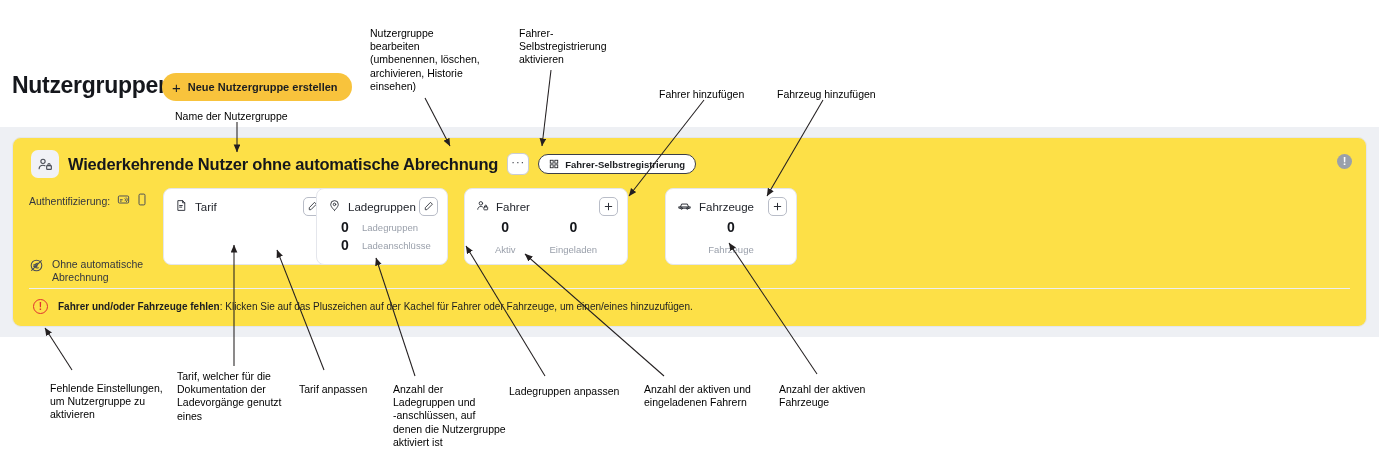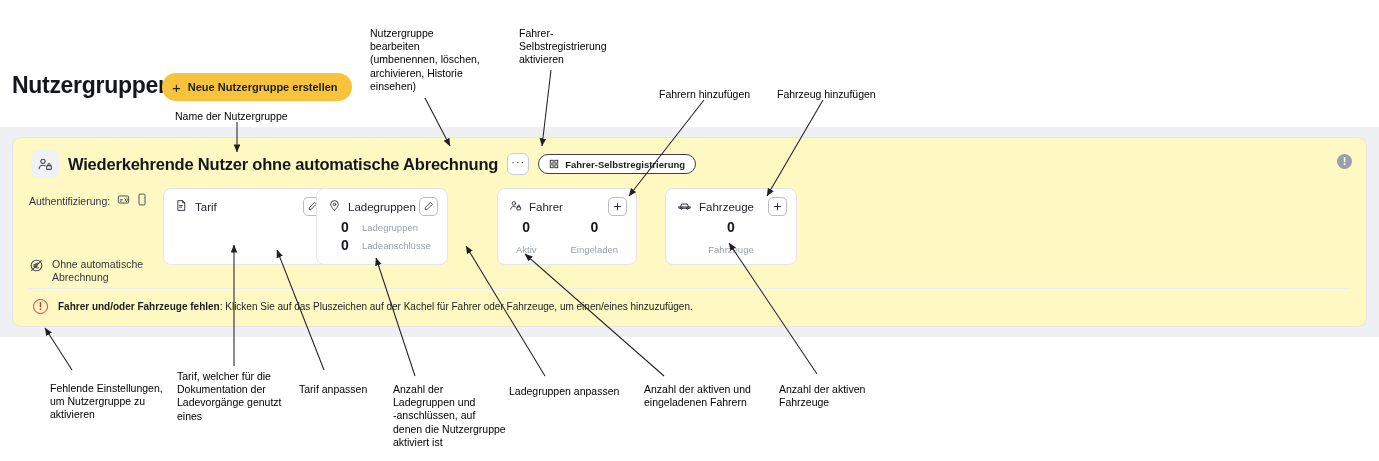--- a/index.html
+++ b/index.html
@@ -84,21 +84,21 @@
     height: 210px;
     background: #eef0f4;
   }
 
   .group-card {
     position: absolute;
     left: 12px;
     top: 137px;
     width: 1355px;
     height: 190px;
-    background: #fef9c3;
+    background: #fde047;
     border: 1px solid #e4e6ec;
     border-radius: 9px;
     box-sizing: border-box;
   }
 
   .card-head {
     position: absolute;
     left: 18px;
     top: 12px;
     display: flex;
@@ -431,21 +431,21 @@
             <span class="stat-cap-sm">Ladegruppen</span>
           </div>
           <div class="stat-line">
             <span class="stat-num-sm">0</span>
             <span class="stat-cap-sm">Ladeanschlüsse</span>
           </div>
         </div>
       </div>
     </div>
 
-    <div class="tile" style="left:484px;width:140px;">
+    <div class="tile" style="left:451px;width:164px;">
       <div class="tile-head">
         <span class="tile-head-left">
           <span>
             <svg width="13" height="13" viewBox="0 0 24 24" fill="none" stroke="#2b2e36" stroke-width="1.7" stroke-linecap="round" stroke-linejoin="round">
               <circle cx="9" cy="8" r="3.2"></circle>
               <path d="M3.2 19c0-3.2 2.6-5.2 5.8-5.2 1.1 0 2.1.2 3 .7"></path>
               <rect x="14.5" y="14.5" width="7" height="5.5" rx="1"></rect>
               <path d="M16.4 14.5v-1.6a1.6 1.6 0 0 1 3.2 0v1.6"></path>
             </svg>
           </span>
@@ -536,21 +536,21 @@
   <div id="anno-labels">
       <div class="anno-label" style="left: 175px; top: 110px;">Name der Nutzergruppe</div>
       <div class="anno-label" style="left: 370px; top: 27px;">Nutzergruppe
 bearbeiten
 (umbenennen, löschen,
 archivieren, Historie
 einsehen)</div>
       <div class="anno-label" style="left: 519px; top: 27px;">Fahrer-
 Selbstregistrierung
 aktivieren</div>
-      <div class="anno-label" style="left: 659px; top: 88px;">Fahrern hinzufügen</div>
+      <div class="anno-label" style="left: 659px; top: 88px;">Fahrer hinzufügen</div>
       <div class="anno-label" style="left: 777px; top: 88px;">Fahrzeug hinzufügen</div>
       <div class="anno-label" style="left: 50px; top: 382px;">Fehlende Einstellungen,
 um Nutzergruppe zu
 aktivieren</div>
       <div class="anno-label" style="left: 177px; top: 370px;">Tarif, welcher für die
 Dokumentation der
 Ladevorgänge genutzt
 eines</div>
       <div class="anno-label" style="left: 299px; top: 383px;">Tarif anpassen</div>
       <div class="anno-label" style="left: 393px; top: 383px;">Anzahl der

